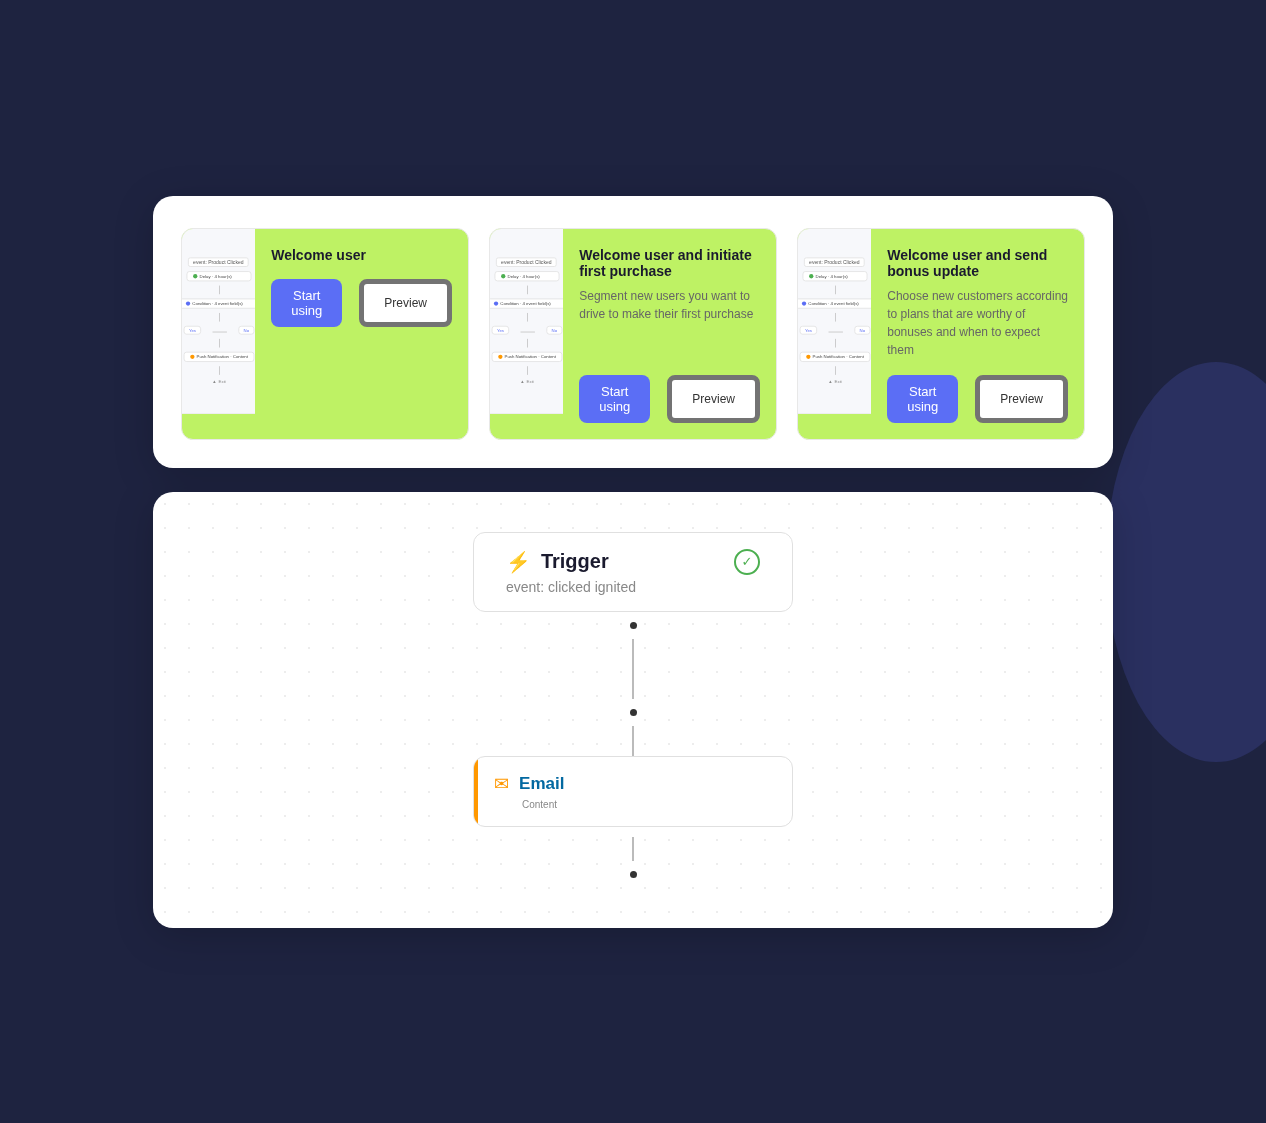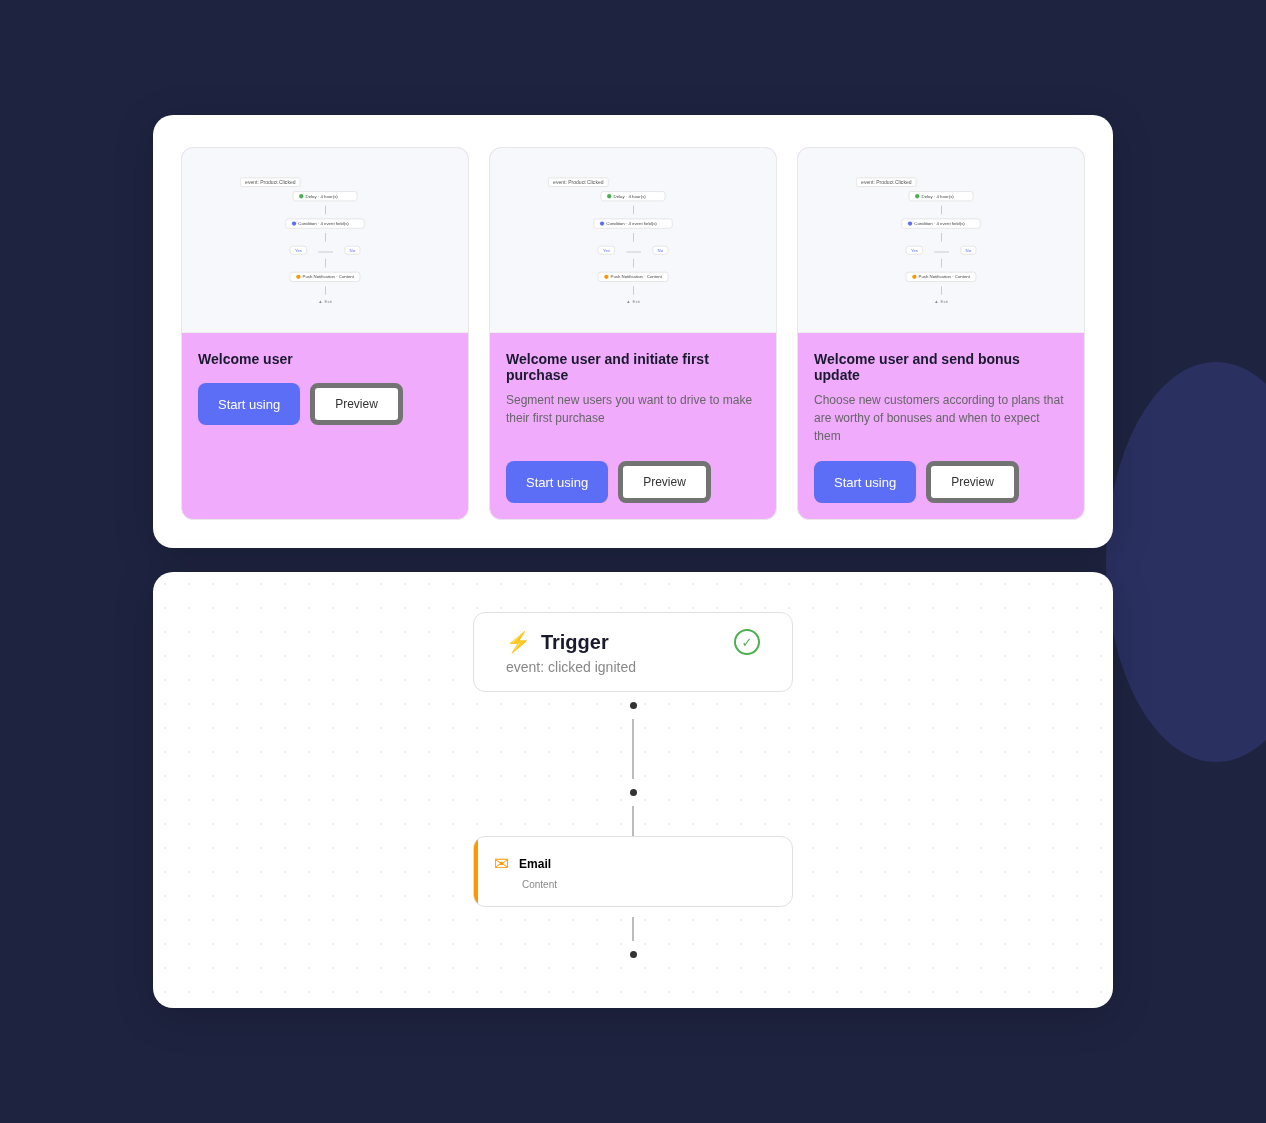--- a/index.html
+++ b/index.html
@@ -47,26 +47,26 @@
       padding: 32px 28px 28px;
     }
 
     .cards-grid {
       display: grid;
       grid-template-columns: repeat(3, 1fr);
       gap: 20px;
     }
 
     .template-card {
-      background: #f0abfc;
+      background: #bef264;
       border: 1px solid #e8e8e8;
       border-radius: 12px;
       overflow: hidden;
       display: flex;
-      flex-direction: column;
+      flex-direction: row;
     }
 
     .card-preview-area {
       background: #f7f8fb;
       height: 185px;
       position: relative;
       overflow: hidden;
       display: flex;
       align-items: center;
       justify-content: center;
@@ -177,21 +177,21 @@
 
     .card-desc {
       font-size: 12px;
       color: #666;
       line-height: 1.5;
       flex: 1;
     }
 
     .card-actions {
       display: flex;
-      gap: 10px;
+      gap: 17px;
       margin-top: 8px;
     }
 
     .btn-start {
       background: #5b6ef5;
       color: #fff;
       border: none;
       border-radius: 8px;
       padding: 9px 20px;
       font-size: 13px;
@@ -350,23 +350,23 @@
       gap: 10px;
       margin-bottom: 4px;
     }
 
     .email-icon {
       font-size: 18px;
       color: #ff9800;
     }
 
     .email-title {
-      font-size: 12px;
+      font-size: 17px;
       font-weight: 700;
-      color: #000000;
+      color: #0369a1;
     }
 
     .email-content-label {
       font-size: 10px;
       color: #888;
       margin-left: 28px;
     }
 
     .bottom-connector {
       display: flex;

